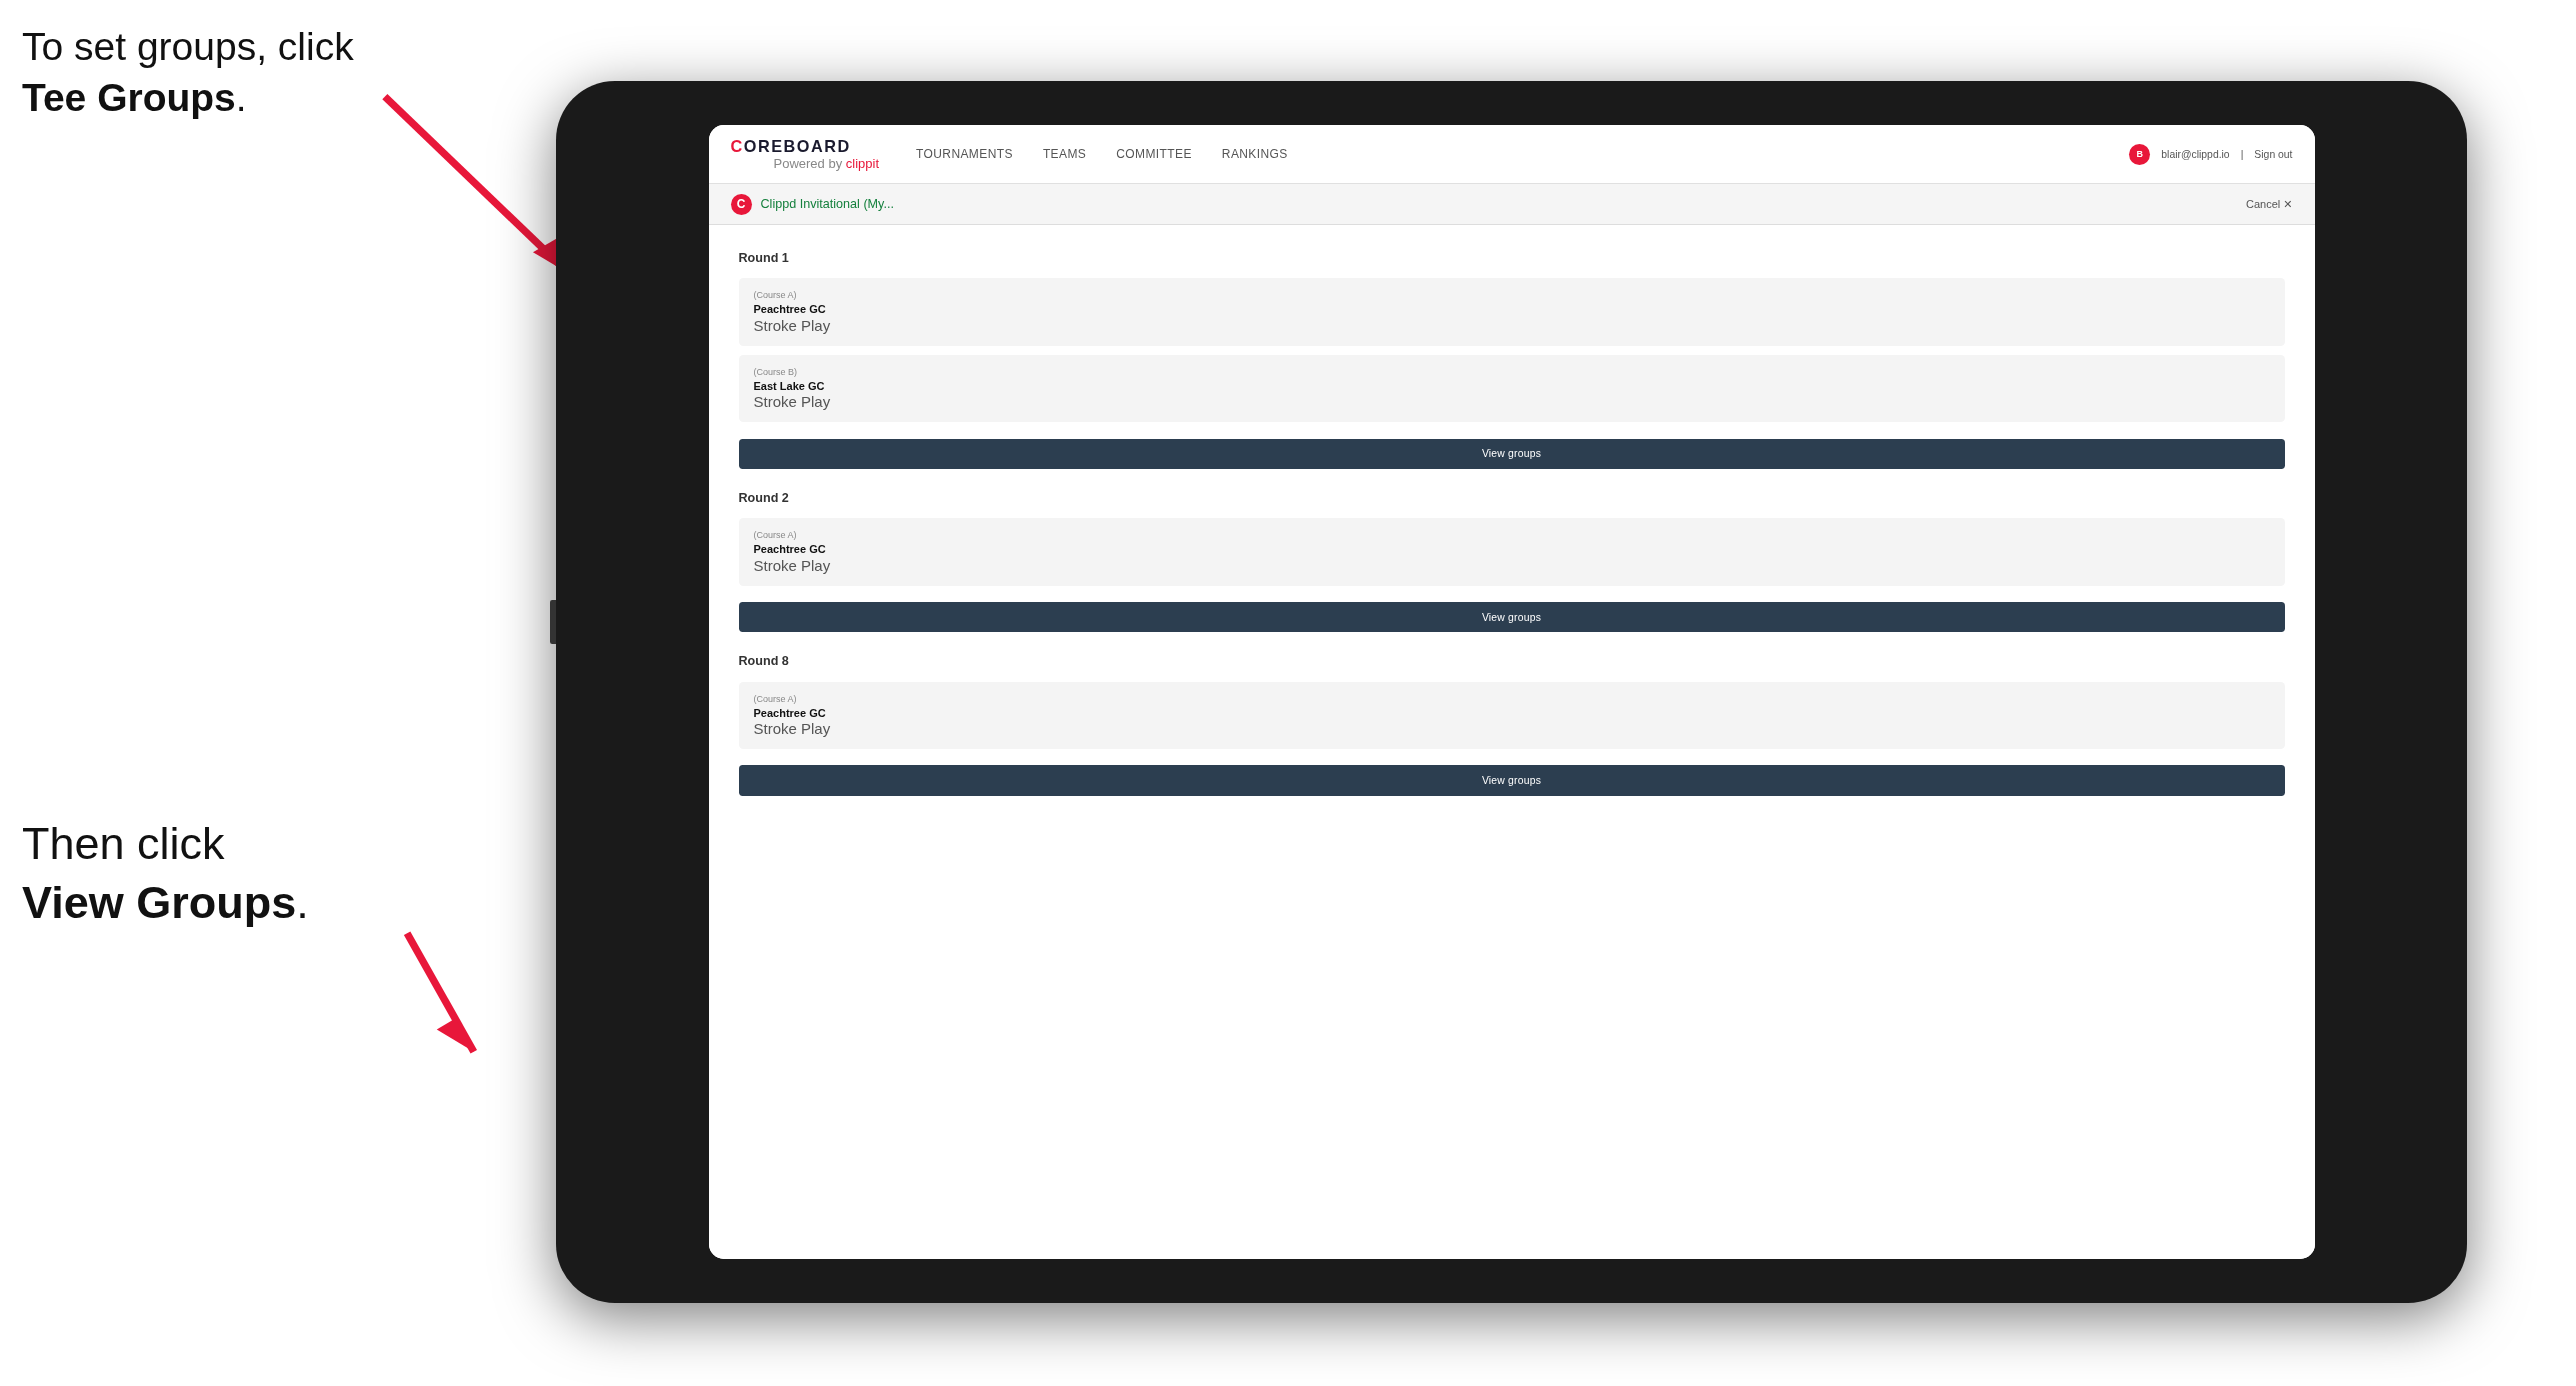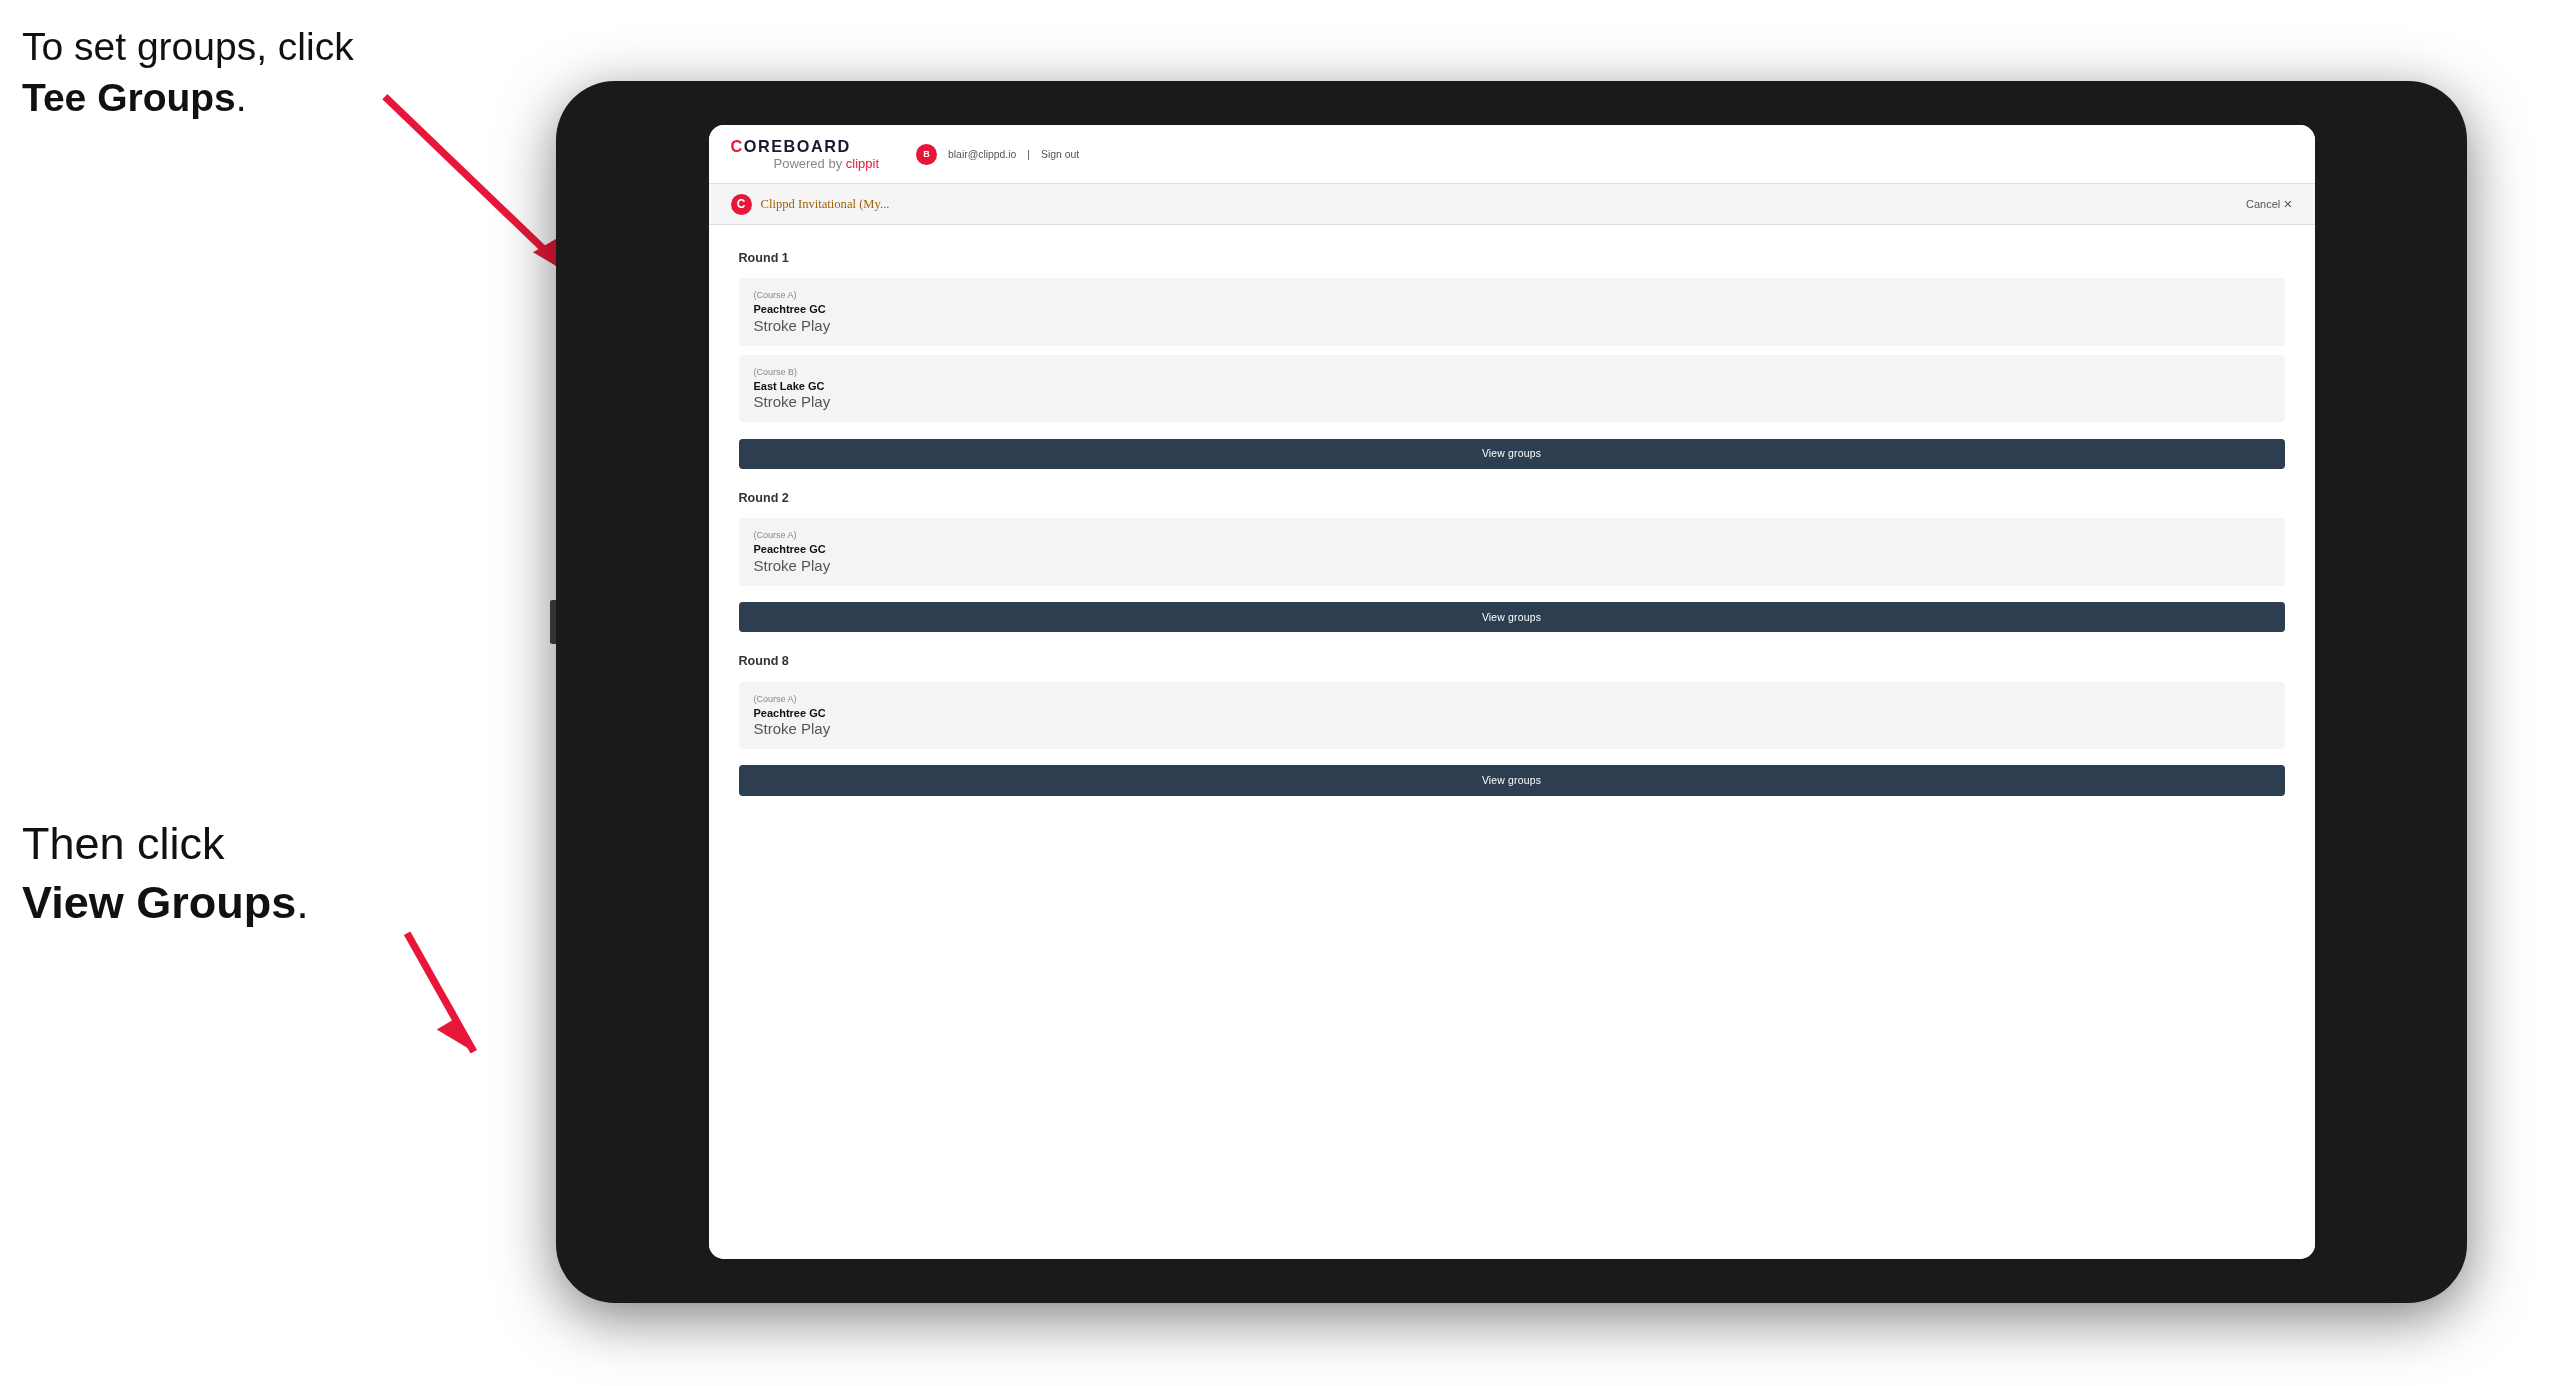--- a/index.html
+++ b/index.html
@@ -174,23 +174,22 @@
       align-items: center;
       justify-content: center;
       color: white;
       font-weight: bold;
       font-size: 12px;
       margin-right: 9px;
     }
 
     .tournament-name {
       font-size: 12.6px;
-      color: #a16207;
+      color: #15803d;
       flex: 1;
-      font-family: Liberation Serif, serif;
     }
 
     .cancel-btn {
       font-size: 11px;
       color: #555;
       cursor: pointer;
     }
 
     
     .tab-bar {
@@ -315,20 +314,26 @@
   <div class="tablet-side-btn"></div>
 
   <div class="tablet-screen">
 
     <div class="top-nav">
       <div class="logo-area">
         <div class="logo-scoreboard">
           <span class="logo-c">C</span><span>OREBOARD</span>
         </div>
         <div class="logo-powered">Powered by <span>clippit</span></div>
+      </div>
+      <div class="nav-links">
+        <span class="nav-link">TOURNAMENTS</span>
+        <span class="nav-link">TEAMS</span>
+        <span class="nav-link">COMMITTEE</span>
+        <span class="nav-link">RANKINGS</span>
       </div>
       <div class="nav-right">
         <div class="user-avatar">B</div>
         <span class="nav-user-email">blair@clippd.io</span>
         <span>|</span>
         <span class="nav-signin">Sign out</span>
       </div>
     </div>
 
     <div class="tournament-bar">

